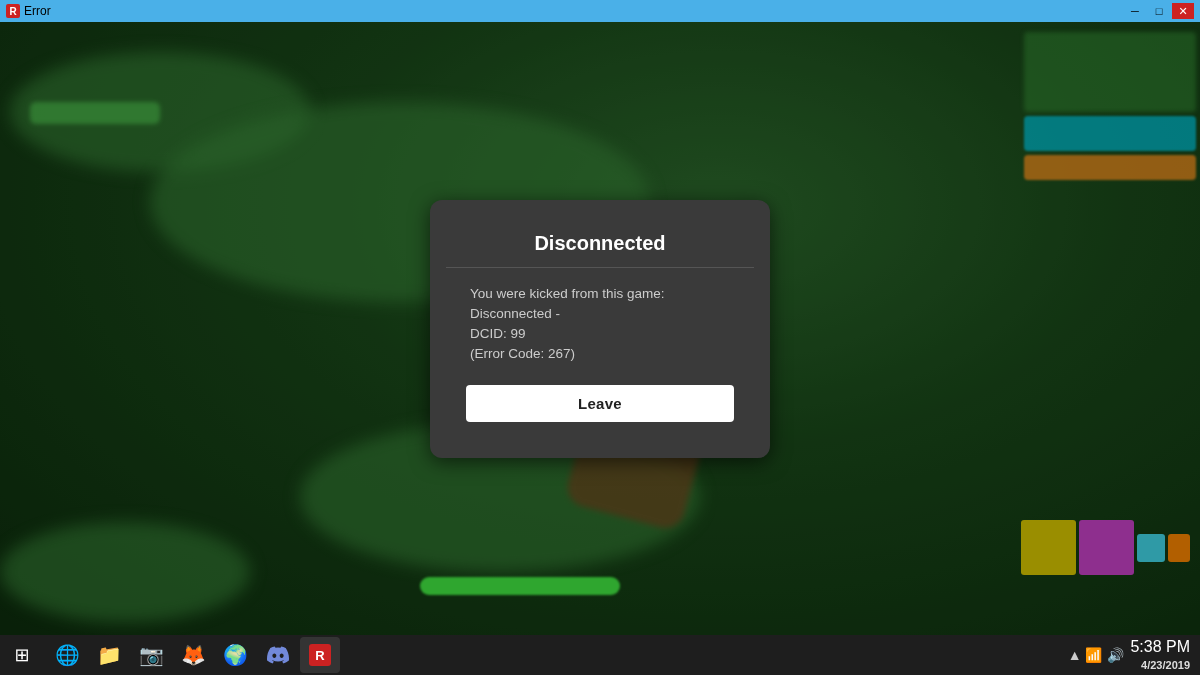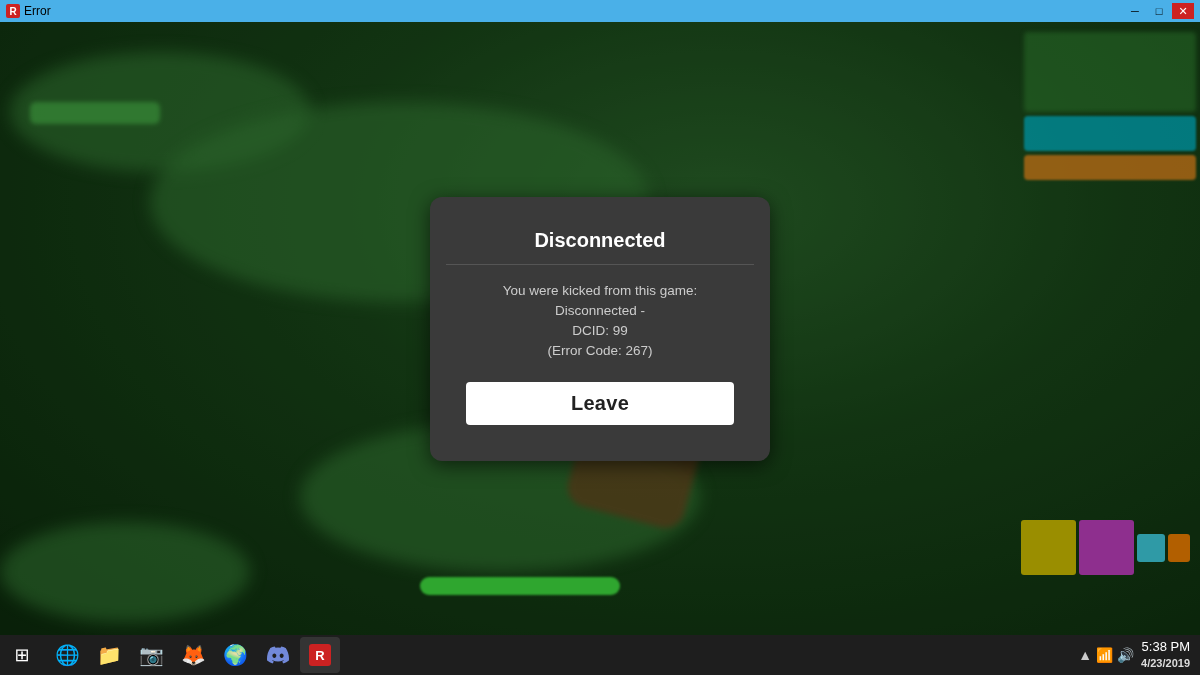--- a/index.html
+++ b/index.html
@@ -190,40 +190,40 @@
     }
 
     #dialog-title {
       color: #ffffff;
       font-size: 20px;
       font-weight: bold;
     }
 
     #dialog-body {
       padding: 16px 24px 20px;
-      text-align: center;
+      text-align: left;
     }
 
     #dialog-message {
       color: #cccccc;
       font-size: 13.5px;
       line-height: 1.5;
     }
 
     #dialog-footer {
       padding: 0 20px 20px;
     }
 
     #leave-button {
       width: 100%;
       padding: 10px;
       background: #ffffff;
       border: none;
       border-radius: 4px;
-      font-size: 20px;
+      font-size: 15px;
       font-weight: 600;
       color: #222;
       cursor: pointer;
       letter-spacing: 0.3px;
     }
 
     
     #taskbar {
       width: 100%;
       height: 40px;
@@ -287,21 +287,21 @@
       color: #ccc;
     }
 
     #clock {
       text-align: right;
       line-height: 1.3;
       color: white;
     }
 
     #clock-time {
-      font-size: 13px;
+      font-size: 16px;
       display: block;
     }
 
     #clock-date {
       font-size: 11px;
       display: block;
       color: #ddd;
       font-weight: bold;
     }
 

